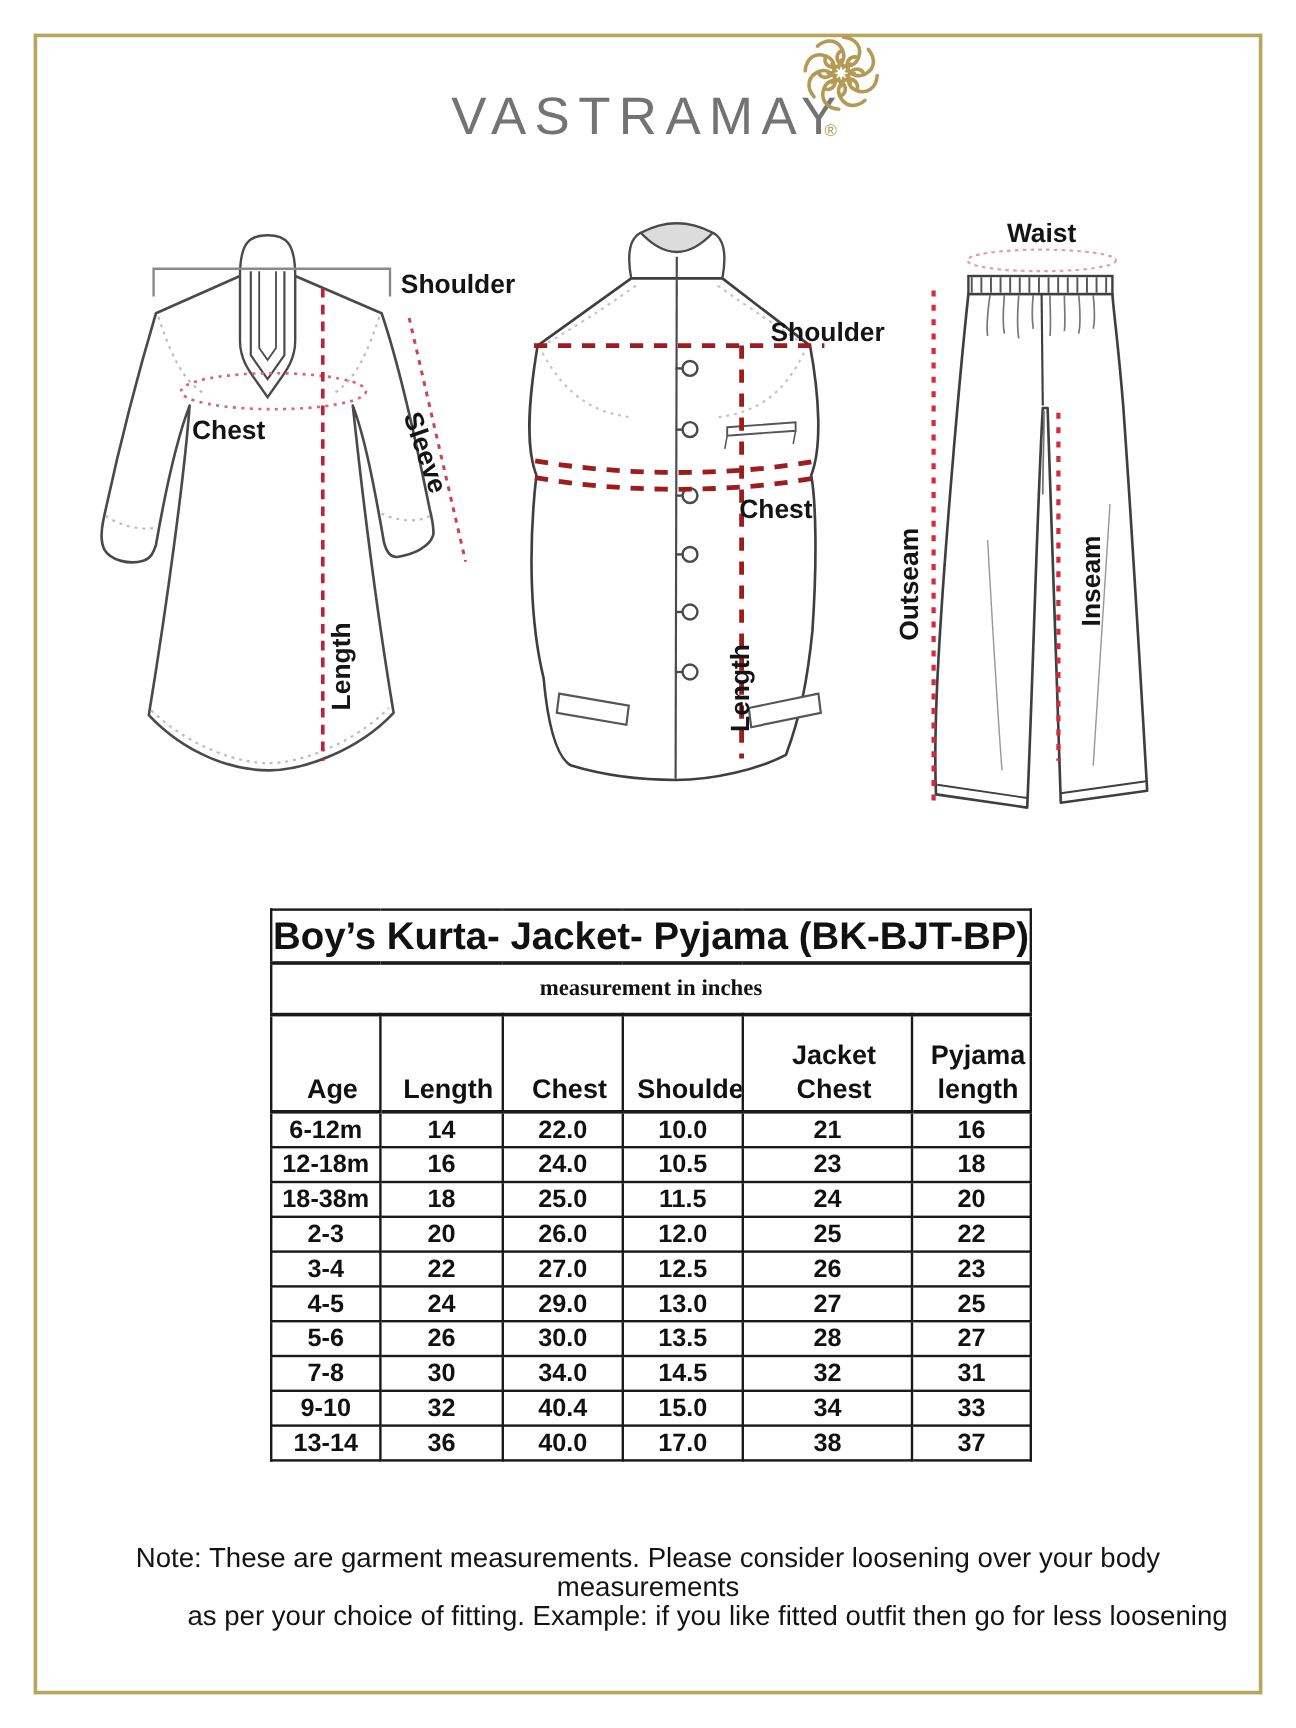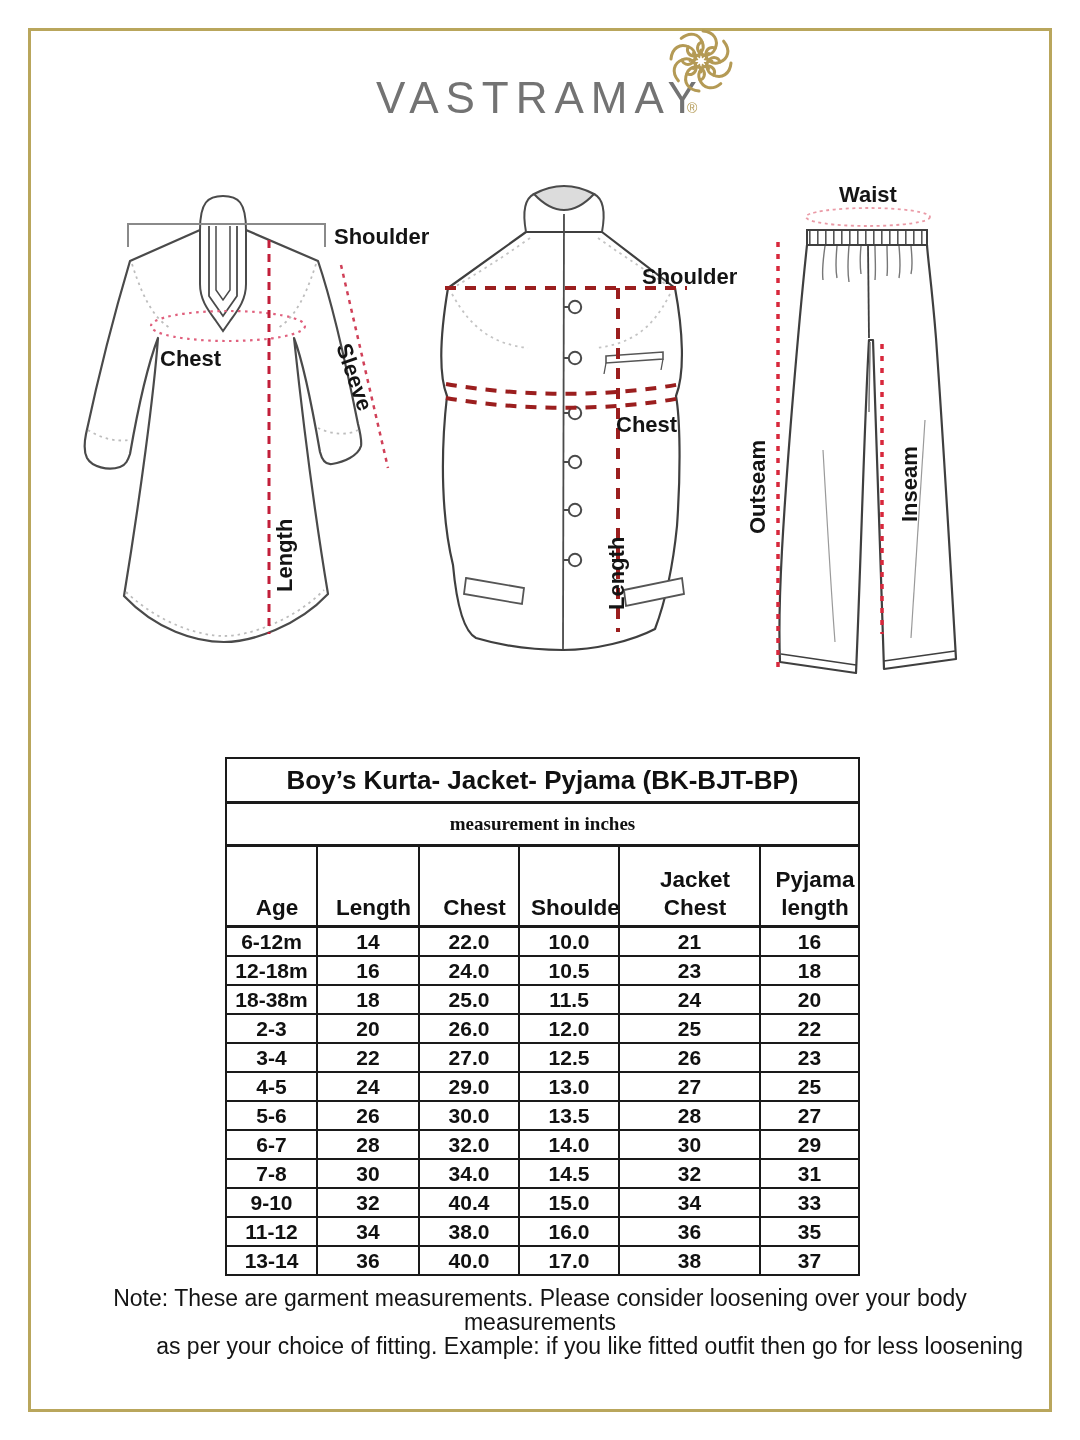--- a/index.html
+++ b/index.html
@@ -21,21 +21,21 @@
   .dlabel { position:absolute; font-weight:bold; font-size:22px; color:#141414; white-space:nowrap; }
   .rot-ccw { transform:rotate(-90deg); transform-origin:left top; }
   .rot-sleeve { transform:rotate(71deg); transform-origin:left top; }
   .center-lab { text-align:center; }
 
   
   .size-table { position:absolute; left:225px; top:757px; width:633px;
                 border-collapse:collapse; table-layout:fixed; }
   .size-table td, .size-table th { border:2px solid #1a1a1a; text-align:center;
                 font-weight:bold; color:#111; padding:0; overflow:hidden; }
-  .title-row td { font-size:26px; height:42px; border-bottom:3px solid #1a1a1a; }
+  .title-row td { font-size:32px; height:42px; border-bottom:3px solid #1a1a1a; }
   .subtitle-row td { font-size:19px; height:40px; border-bottom:3px solid #1a1a1a;font-family:Liberation Serif, serif; }
   tr.cols th { font-size:22.5px; height:74px; vertical-align:bottom; padding-bottom:4px;
                line-height:1.22; border-bottom:3px solid #1a1a1a;padding-left:11px; }
   .size-table tbody td { font-size:21px; height:27px; }
 
   
   .note { position:absolute; left:57px; top:1286px; width:966px; color:#141414;
           font-size:23px; line-height:24px; }
   .note .l1 { text-align:center; }
   .note .l2 { text-align:right; }
@@ -274,52 +274,36 @@
         </tr>
         <tr>
           <td>5-6</td>
           <td>26</td>
           <td>30.0</td>
           <td>13.5</td>
           <td>28</td>
           <td>27</td>
         </tr>
         <tr>
-          <td>6-7</td>
-          <td>28</td>
-          <td>32.0</td>
-          <td>14.0</td>
-          <td>30</td>
-          <td>29</td>
-        </tr>
-        <tr>
           <td>7-8</td>
           <td>30</td>
           <td>34.0</td>
           <td>14.5</td>
           <td>32</td>
           <td>31</td>
         </tr>
         <tr>
           <td>9-10</td>
           <td>32</td>
           <td>40.4</td>
           <td>15.0</td>
           <td>34</td>
           <td>33</td>
         </tr>
         <tr>
-          <td>11-12</td>
-          <td>34</td>
-          <td>38.0</td>
-          <td>16.0</td>
-          <td>36</td>
-          <td>35</td>
-        </tr>
-        <tr>
           <td>13-14</td>
           <td>36</td>
           <td>40.0</td>
           <td>17.0</td>
           <td>38</td>
           <td>37</td>
         </tr>
       </tbody>
   </table>
 

